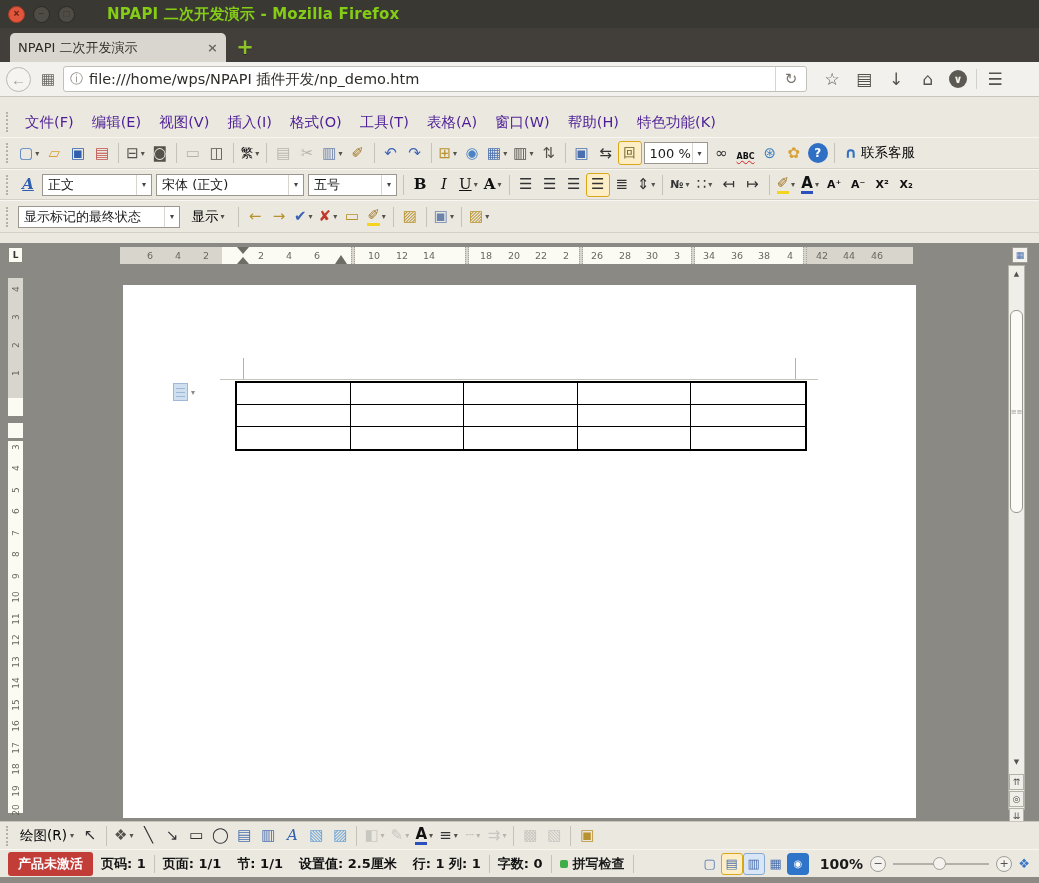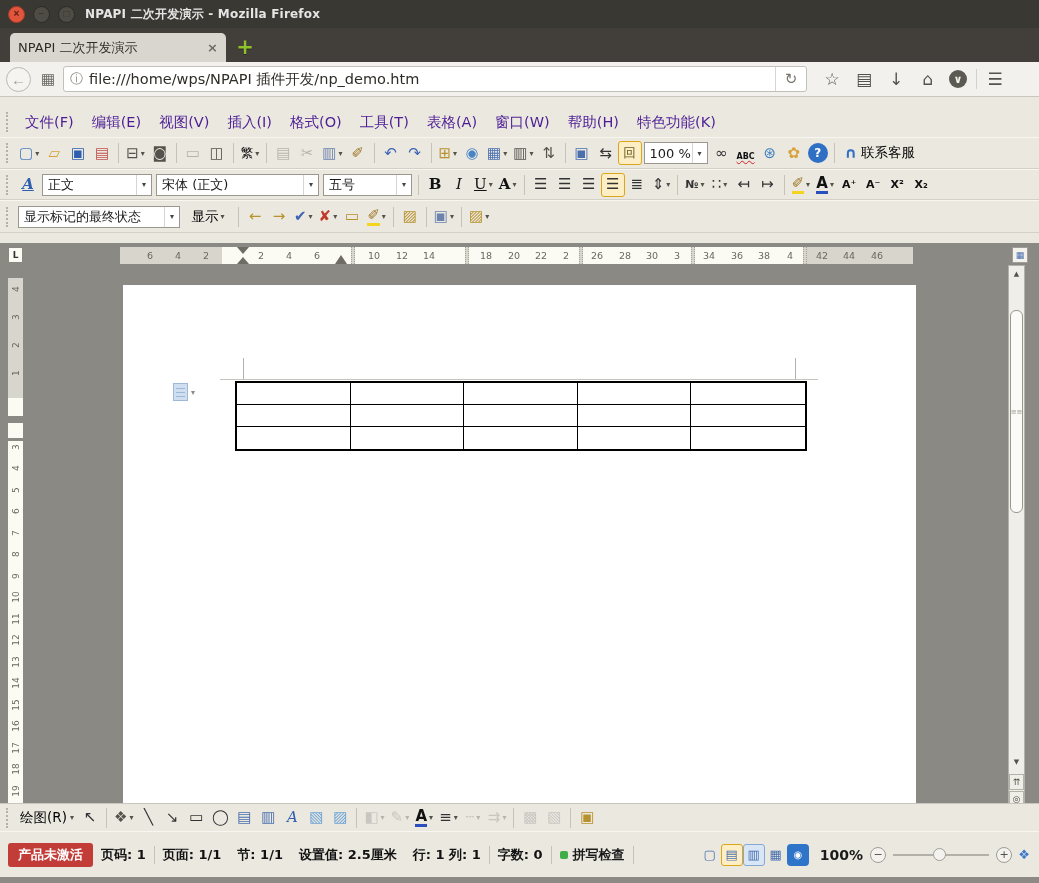--- a/index.html
+++ b/index.html
@@ -7,21 +7,21 @@
        font-family:"DejaVu Sans","Liberation Sans",sans-serif;color:#1a1a1a;
        background:#ebe8e0;-webkit-font-smoothing:antialiased;}
   .col{display:flex;flex-direction:column;width:100%;height:100%;}
 
   
   .titlebar{height:28px;background:#3a3833;display:flex;align-items:center;flex:0 0 auto;}
   .winbtn{width:17px;height:17px;border-radius:50%;margin-left:8px;display:flex;align-items:center;justify-content:center;
           font-size:10px;color:#3a3833;background:#4f4c46;border:1px solid #2c2a26;box-sizing:border-box;}
   .winbtn.close{background:#e0553c;border-color:#a93c27;color:#5a1d10;}
   .winbtn span{line-height:1;font-weight:bold;}
-  .wtitle{color:#e5e5e5;font-weight:bold;font-size:12px;margin-left:10px;letter-spacing:.2px;}
+  .wtitle{color:#84cc16;font-weight:bold;font-size:15px;margin-left:32px;letter-spacing:.2px;}
 
   .tabbar{height:34px;background:#423f3a;position:relative;flex:0 0 auto;}
   .tab{position:absolute;left:10px;top:5px;width:216px;height:29px;background:#d9d6d0;
        border-radius:5px 5px 0 0;display:flex;align-items:center;padding:0 8px;box-sizing:border-box;
        font-size:13px;color:#2f2d28;}
   .tab .tlabel{white-space:nowrap;overflow:hidden;flex:1;}
   .tab .tclose{color:#6d6a63;font-size:13px;font-weight:bold;margin-left:6px;cursor:default;}
   .newtab{position:absolute;left:232px;top:7px;width:26px;height:24px;color:#8ec22b;font-size:21px;font-weight:bold;
           display:flex;align-items:center;justify-content:center;text-shadow:0 1px 0 #2c2a26;}
 
@@ -112,21 +112,21 @@
              box-sizing:border-box;display:flex;align-items:center;justify-content:center;font-size:7px;color:#9a978f;letter-spacing:0;}
   .pgbtns{position:absolute;left:1008px;top:531px;width:17px;display:flex;flex-direction:column;align-items:center;gap:1px;}
   .pgbtn{width:15px;height:16px;background:#f0eee8;border:1px solid #b5b2aa;box-sizing:border-box;display:flex;align-items:center;justify-content:center;font-size:9px;color:#55524c;}
 
   
   .drawbar{height:28px;background:#ebe8e0;border-top:1px solid #c9c5bc;display:flex;align-items:center;flex:0 0 auto;box-sizing:border-box;}
   .drawlabel{display:flex;align-items:center;font-size:13.5px;background:transparent;border:none;font-family:inherit;padding:0 4px;gap:3px;}
   .drawlabel .dd{font-size:8px;color:#55524c;}
 
   
-  .statusbar{height:46px;background:#ebe8e0;border-top:1px solid #f8f6f1;display:flex;align-items:center;flex:0 0 auto;position:relative;box-sizing:border-box;}
+  .statusbar{height:28px;background:#ebe8e0;border-top:1px solid #f8f6f1;display:flex;align-items:center;flex:0 0 auto;position:relative;box-sizing:border-box;}
   .badge{background:#c23c38;color:#fff;font-size:13px;font-weight:bold;padding:3px 10px;border-radius:3px;margin-left:8px;white-space:nowrap;}
   .stseg{font-size:13px;font-weight:bold;color:#111;padding:0 8px;white-space:nowrap;}
   .stseg.div{border-right:1px solid #c6c2b9;}
   .spell{display:flex;align-items:center;gap:5px;font-size:13px;font-weight:bold;padding:0 8px;border-right:1px solid #c6c2b9;}
   .gdot{width:8px;height:8px;background:#3fae49;border-radius:2px;}
   .stright{position:absolute;right:6px;top:0;height:100%;display:flex;align-items:center;gap:3px;}
   .view-btn{width:22px;height:22px;border:1px solid transparent;background:transparent;border-radius:3px;display:flex;align-items:center;justify-content:center;font-size:13px;color:#4a6fae;box-sizing:border-box;}
   .view-btn.active{background:#fdeec6;border-color:#dba617;}
   .view-btn.active2{background:#d8e6f6;border-color:#86a9d4;}
   .view-btn.eye{background:#2e74c8;border-radius:4px;}
@@ -347,21 +347,21 @@
 
   <div class="toolbar" style="height:31px">
     <span class="grip"></span>
     <button class="icon-btn iserif">
         <span class="g" style="color:#2f5fae;font-weight:bold;text-decoration:underline">A</span>
       </button>
     <div class="combo" style="width:110px">
         <span>正文</span>
         <span class="arr">▾</span>
       </div>
-    <div class="combo" style="width:163px">
+    <div class="combo" style="width:148px">
         <span>宋体 (正文)</span>
         <span class="arr">▾</span>
       </div>
     <div class="combo" style="width:89px">
         <span>五号</span>
         <span class="arr">▾</span>
       </div>
     <span class="sep"></span>
     <div class="tb-group">
         <button class="icon-btn bserif">

